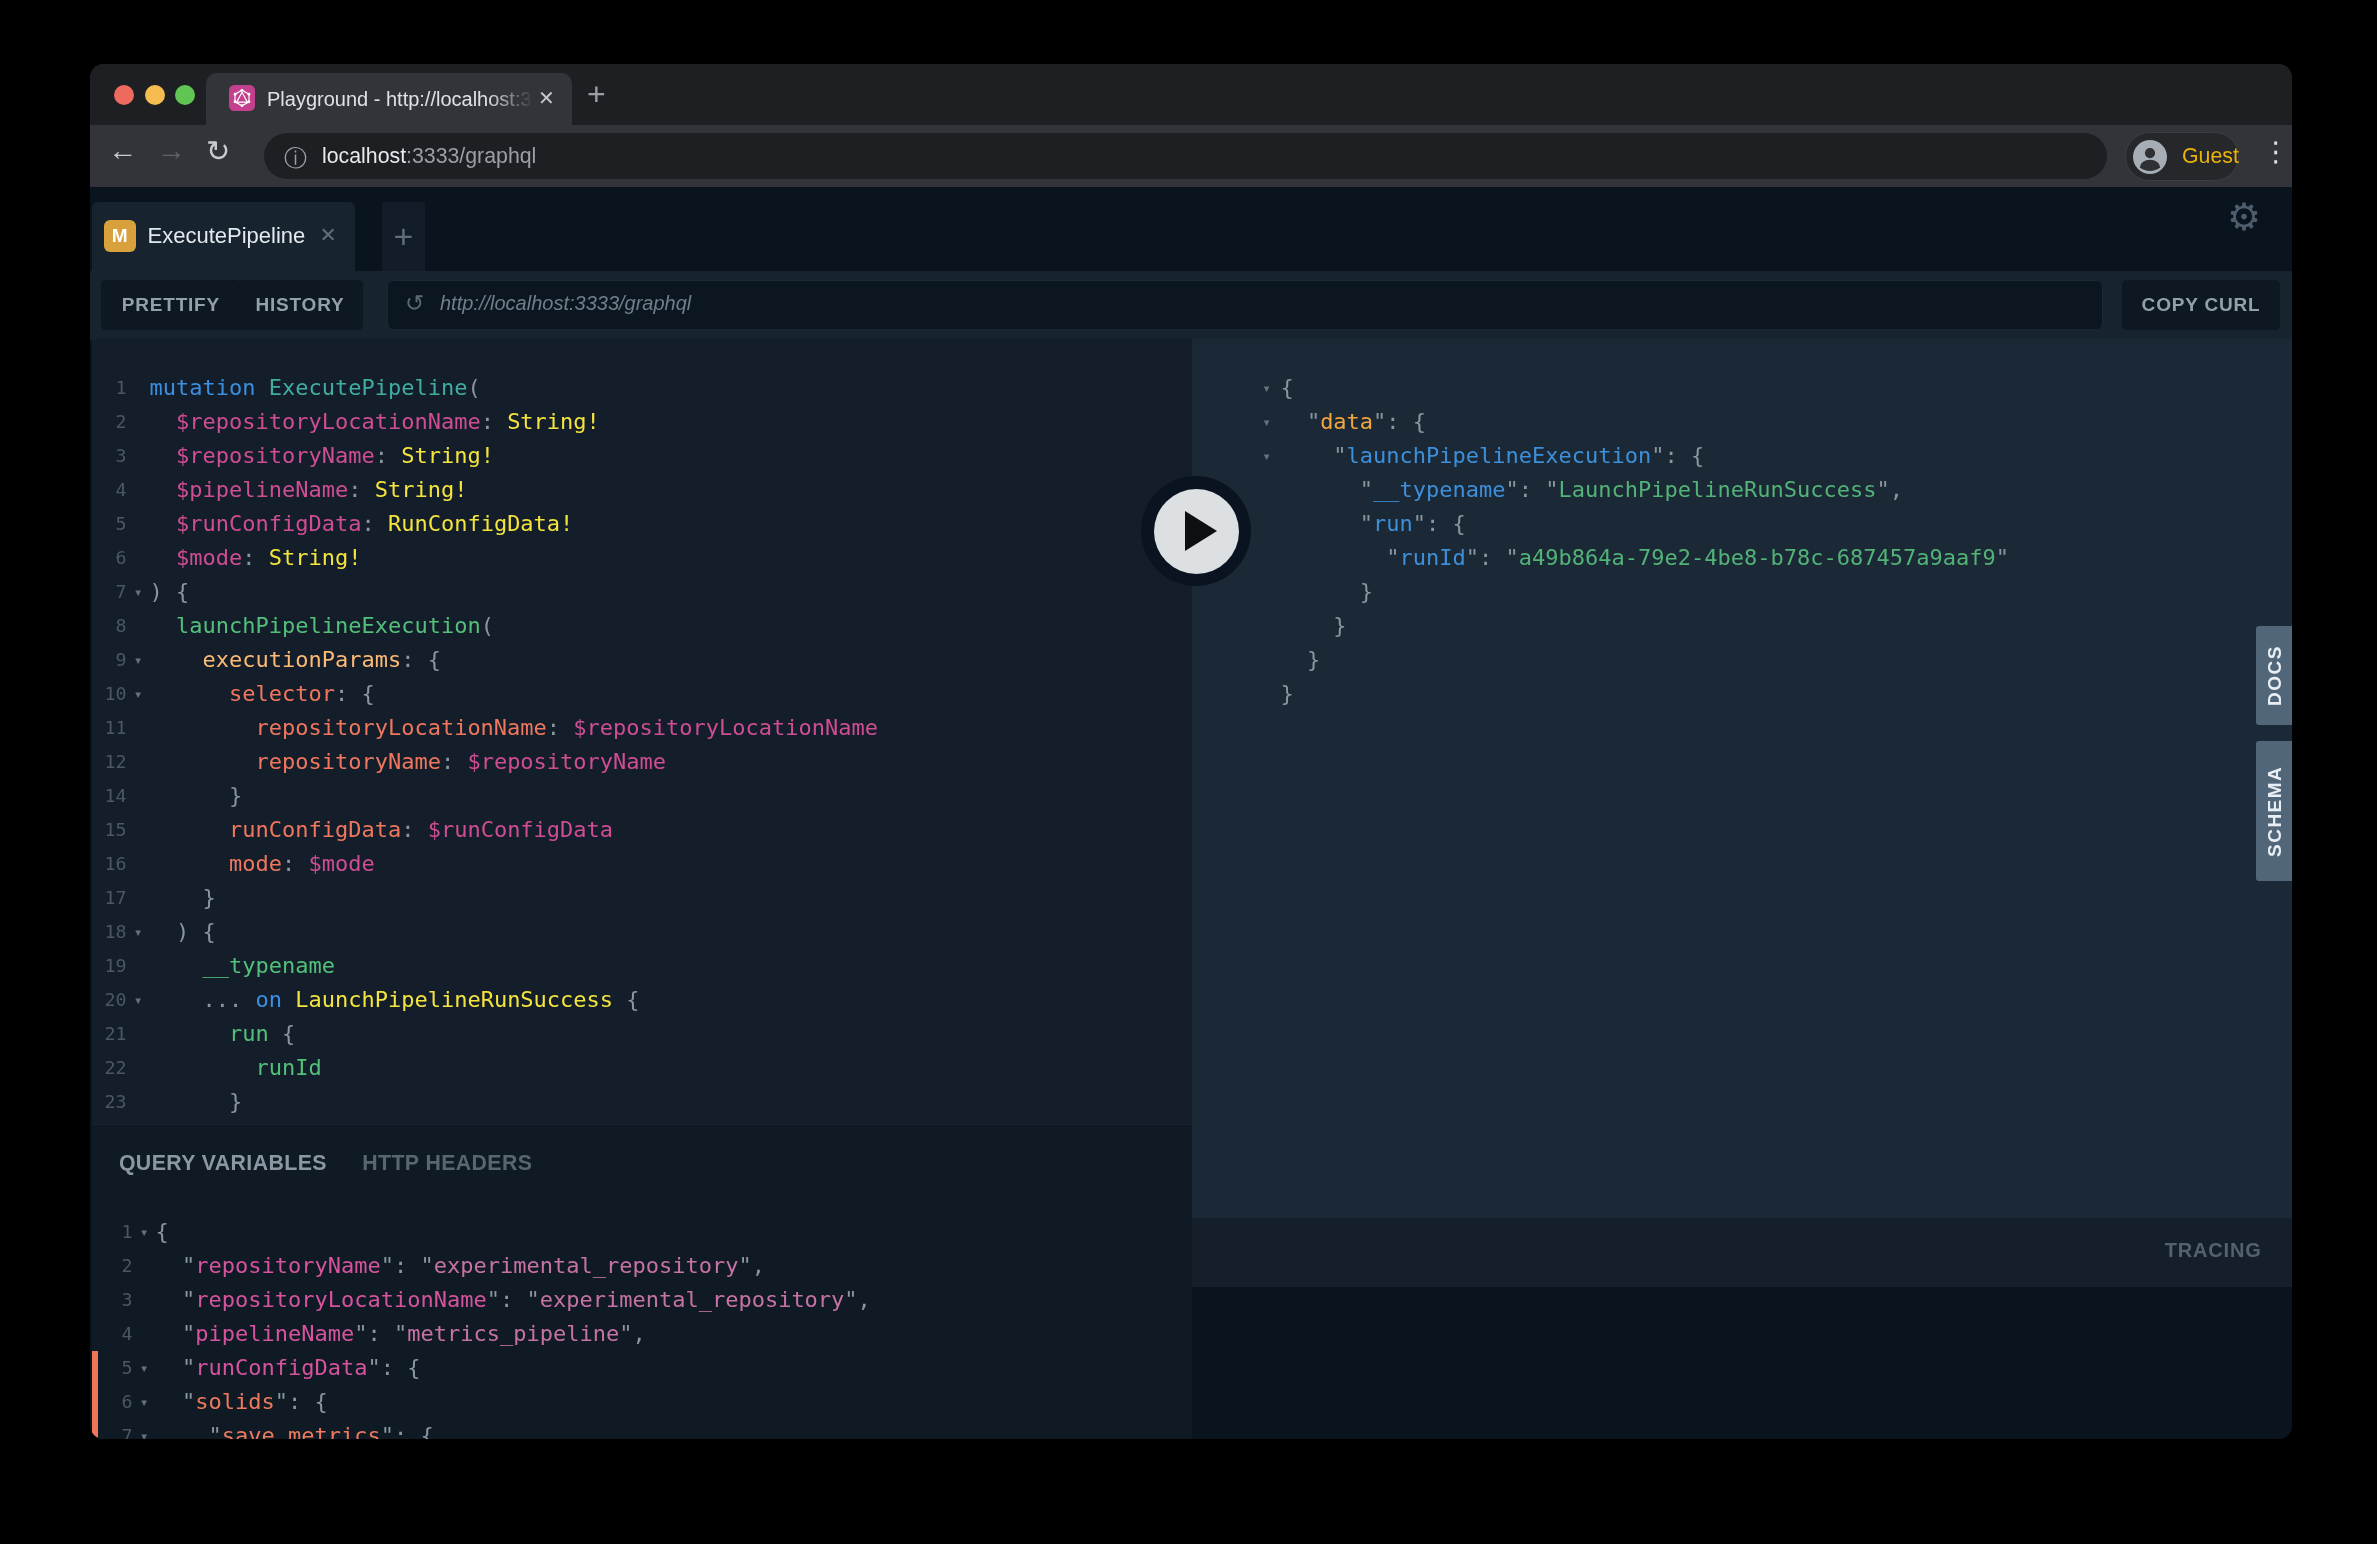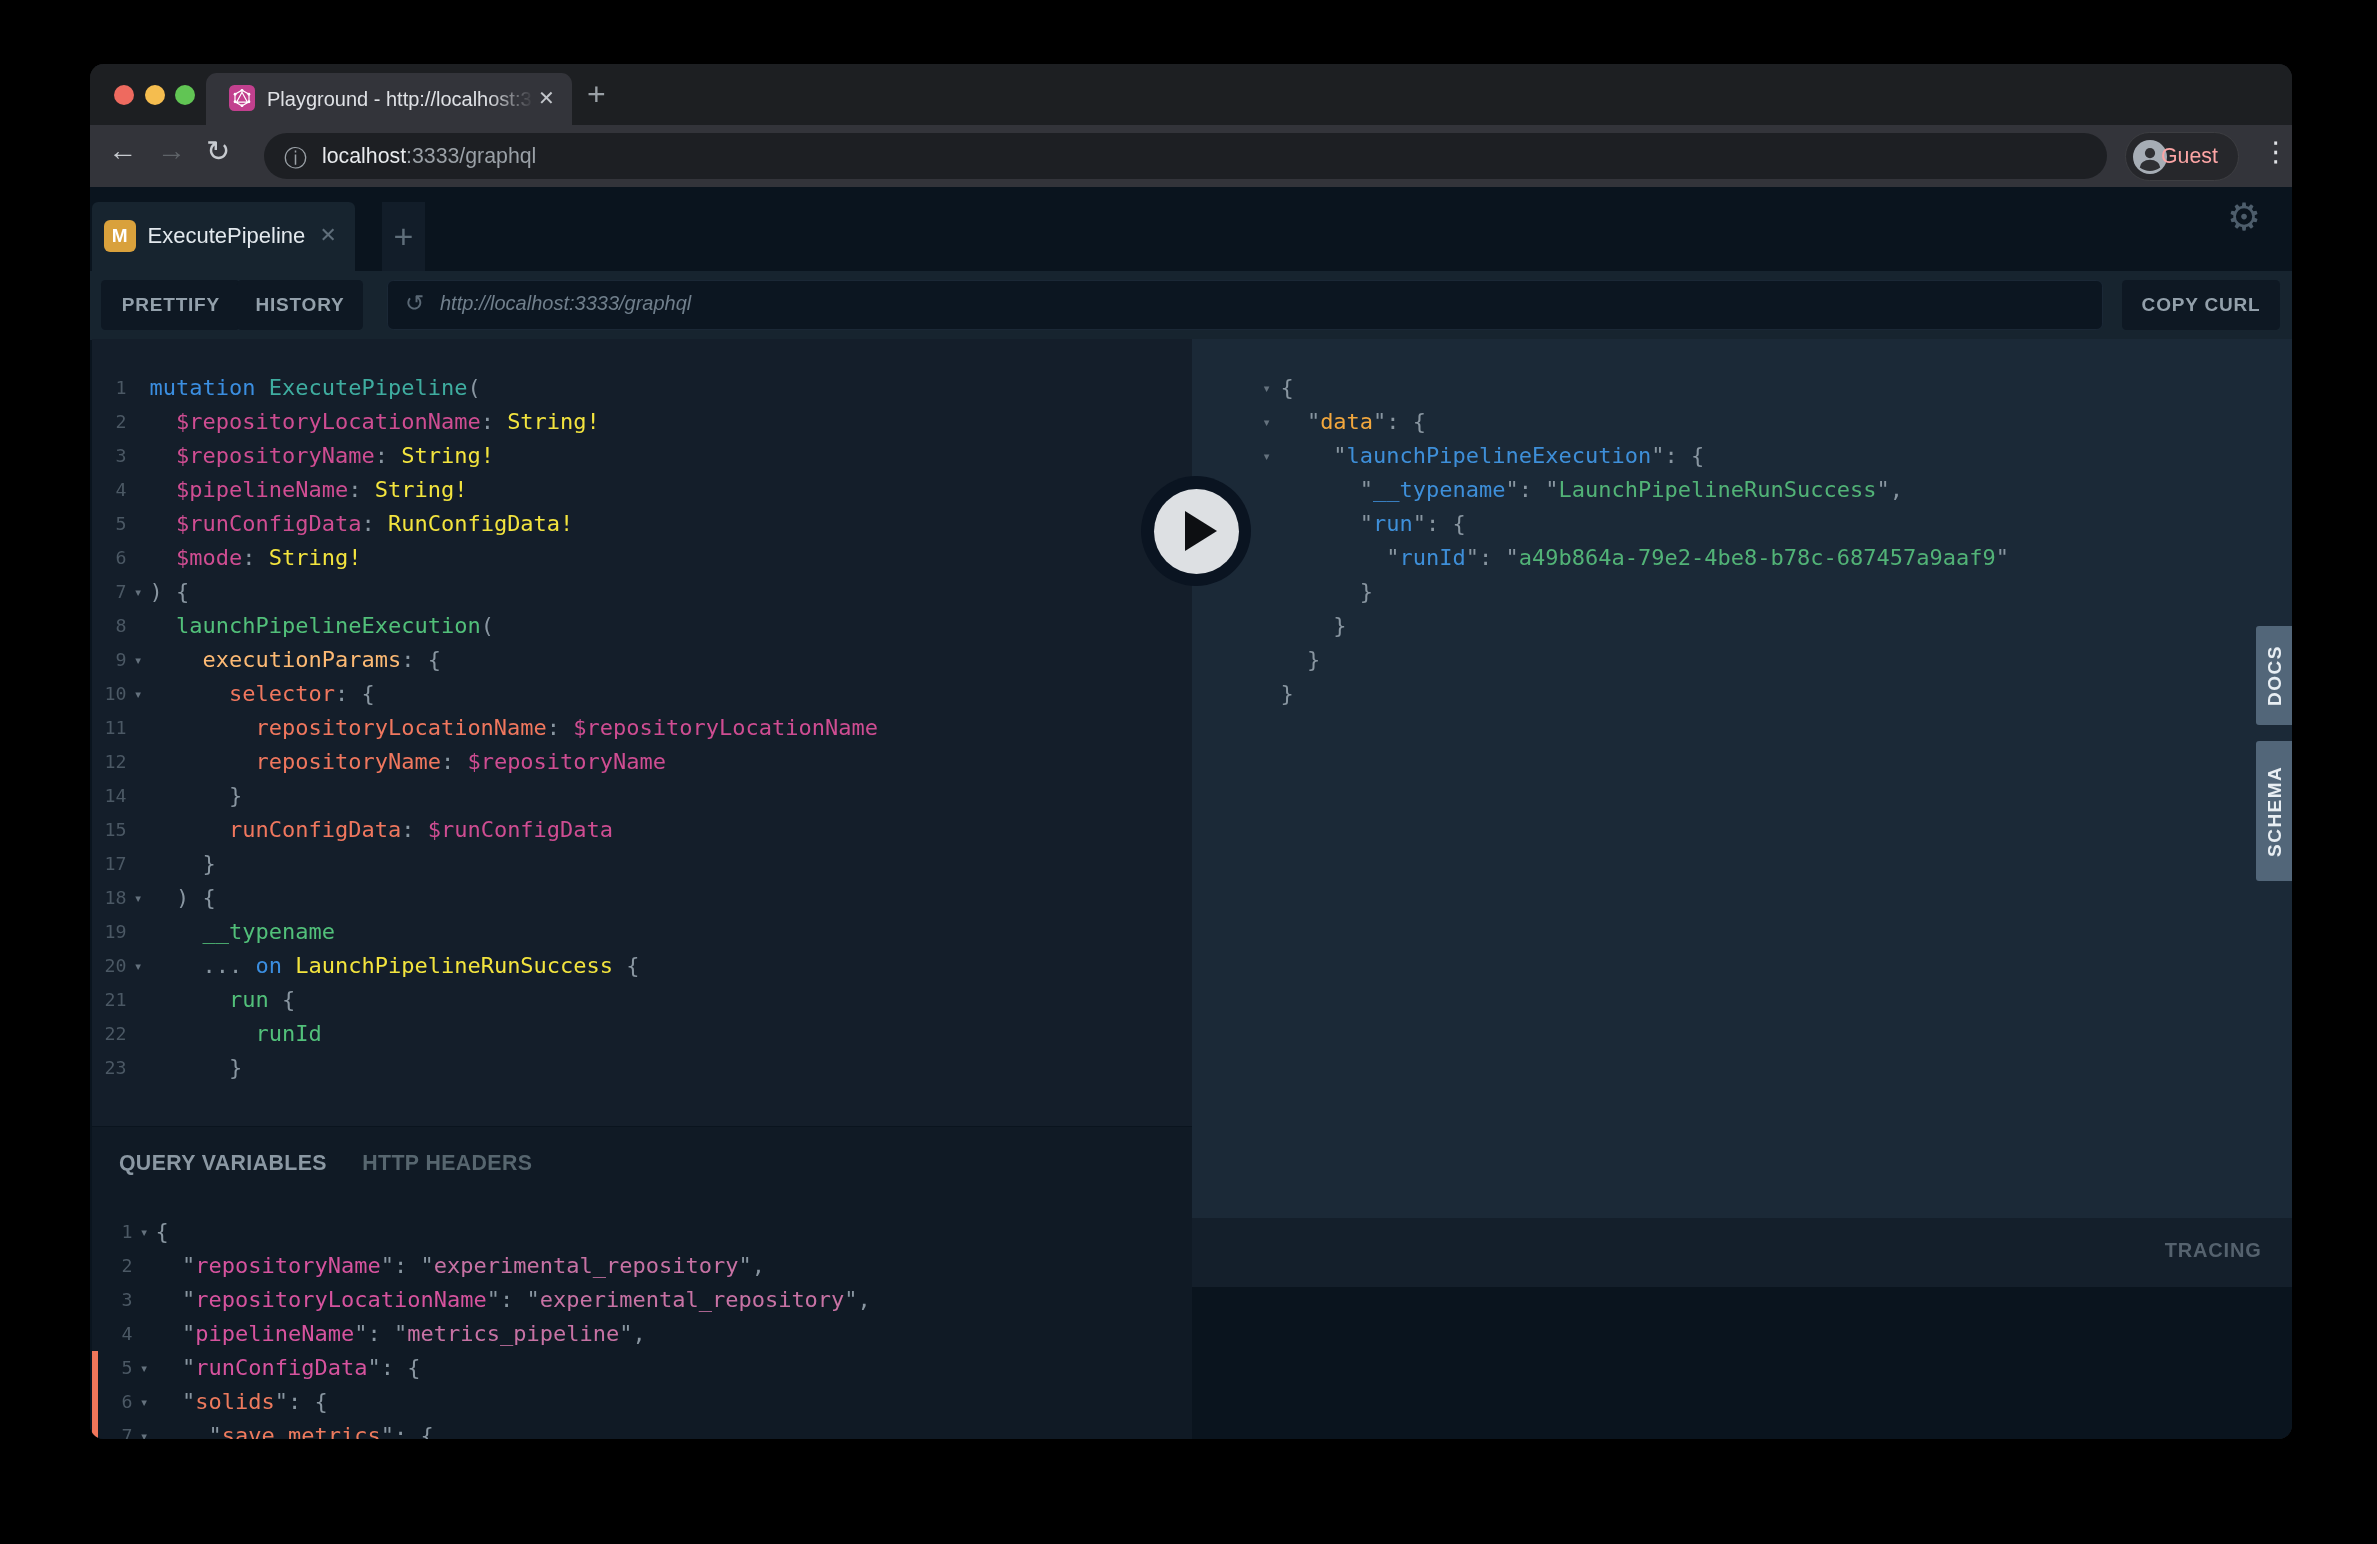--- a/index.html
+++ b/index.html
@@ -15,21 +15,21 @@
   #btab .x{position:absolute;left:332px;top:13px;font-size:20px;color:#c3c6cb;}
   #newtab{position:absolute;left:497px;top:17px;font-size:32px;color:#9aa0a6;line-height:27.4px;}
   #btoolbar{position:absolute;left:0;top:61px;width:100%;height:62px;background:#33343a;}
   .navic{position:absolute;top:9.1px;font-size:29px;color:#c7cacf;}
   #omni{position:absolute;left:174px;top:8.4px;width:1843px;height:46px;border-radius:23px;background:#1d1f23;}
   #omni .info{position:absolute;left:20px;top:10px;font-size:23px;color:#9aa0a6;}
   #omni .url{position:absolute;left:58px;top:10.7px;font-size:21.3px;color:#e8eaed;white-space:nowrap;}
   #omni .url .dim{color:#9aa0a6;}
   #guest{position:absolute;left:2035px;top:6.9px;width:114px;height:49px;border-radius:24.4px;background:#26272b;border:0.8px solid #3d3e42;}
   #guest .av{position:absolute;left:6.9px;top:6.9px;width:34px;height:34px;}
-  #guest .gl{position:absolute;left:35px;top:11.4px;font-size:21.3px;color:#fca5a5;}
+  #guest .gl{position:absolute;left:56px;top:11.4px;font-size:21.3px;color:#eab308;}
   #kebab{position:absolute;left:2172px;top:10.7px;font-size:27.4px;color:#dfe1e5;}
   
   #pg{position:absolute;left:0;top:123px;width:100%;height:1252px;background:#0a141e;}
   #sessbar{position:absolute;left:0;top:0;width:100%;height:84px;background:#0a141e;}
   #sesstab{position:absolute;left:1.5px;top:15.2px;width:263px;height:69px;background:#17242f;border-radius:6.1px 6.1px 0 0;}
   #sesstab .mb{position:absolute;left:12.2px;top:18.3px;width:32px;height:32px;border-radius:6.1px;background:var(--m-badge);color:#fff;font-weight:bold;font-size:19px;display:flex;align-items:center;justify-content:center;}
   #sesstab .st{position:absolute;left:56px;top:21.3px;font-size:22px;color:#e3e9ee;}
   #sesstab .sx{position:absolute;left:228px;top:21.3px;font-size:20.6px;color:#5f6e7a;}
   #newsess{position:absolute;left:292px;top:15.2px;width:43px;height:69px;background:#121d29;color:#5f6e7a;font-size:34px;display:flex;align-items:center;justify-content:center;}
   #gear{position:absolute;left:2137px;top:7.6px;font-size:38px;color:#4d5d6b;}
@@ -147,20 +147,21 @@
         <div class="code-line"><span class="ln">5</span><span class="fold"></span><span class="code" style="padding-left: 2ch;"><span style="color: rgb(207, 77, 146);">$runConfigData</span><span style="color: rgb(137, 150, 161);">: </span><span style="color: rgb(243, 228, 62); margin-top: 19px;">RunConfigData!</span></span></div>
         <div class="code-line"><span class="ln">6</span><span class="fold"></span><span class="code" style="padding-left: 2ch;"><span style="color: rgb(207, 77, 146);">$mode</span><span style="color: rgb(137, 150, 161);">: </span><span style="color: rgb(243, 228, 62);">String!</span></span></div>
         <div class="code-line"><span class="ln">7</span><span class="fold">▾</span><span class="code" style="padding-left: 0ch;"><span style="color: rgb(137, 150, 161);">) {</span></span></div>
         <div class="code-line"><span class="ln">8</span><span class="fold"></span><span class="code" style="padding-left: 2ch;"><span style="color: rgb(82, 192, 122);">launchPipelineExecution</span><span style="color: rgb(137, 150, 161);">(</span></span></div>
         <div class="code-line"><span class="ln">9</span><span class="fold">▾</span><span class="code" style="padding-left: 4ch;"><span style="color: #fdba74;">executionParams</span><span style="color: rgb(137, 150, 161);">: {</span></span></div>
         <div class="code-line"><span class="ln">10</span><span class="fold">▾</span><span class="code" style="padding-left: 6ch;"><span style="color: rgb(240, 119, 94);">selector</span><span style="color: rgb(137, 150, 161);">: {</span></span></div>
         <div class="code-line"><span class="ln">11</span><span class="fold"></span><span class="code" style="padding-left: 8ch;"><span style="color: rgb(240, 119, 94);">repositoryLocationName</span><span style="color: rgb(137, 150, 161);">: </span><span style="color: rgb(207, 77, 146);">$repositoryLocationName</span></span></div>
         <div class="code-line"><span class="ln">12</span><span class="fold"></span><span class="code" style="padding-left: 8ch;"><span style="color: rgb(240, 119, 94);">repositoryName</span><span style="color: rgb(137, 150, 161);">: </span><span style="color: rgb(207, 77, 146);">$repositoryName</span></span></div>
         <div class="code-line"><span class="ln">14</span><span class="fold"></span><span class="code" style="padding-left: 6ch;"><span style="color: rgb(137, 150, 161);">}</span></span></div>
         <div class="code-line"><span class="ln">15</span><span class="fold"></span><span class="code" style="padding-left: 6ch;"><span style="color: rgb(240, 119, 94);">runConfigData</span><span style="color: rgb(137, 150, 161);">: </span><span style="color: rgb(207, 77, 146);">$runConfigData</span></span></div>
+        <div class="code-line"><span class="ln">16</span><span class="fold"></span><span class="code" style="padding-left: 6ch;"><span style="color: rgb(240, 119, 94);">mode</span><span style="color: rgb(137, 150, 161);">: </span><span style="color: rgb(207, 77, 146);">$mode</span></span></div>
         <div class="code-line"><span class="ln">17</span><span class="fold"></span><span class="code" style="padding-left: 4ch;"><span style="color: rgb(137, 150, 161);">}</span></span></div>
         <div class="code-line"><span class="ln">18</span><span class="fold">▾</span><span class="code" style="padding-left: 2ch;"><span style="color: rgb(137, 150, 161);">) {</span></span></div>
         <div class="code-line"><span class="ln">19</span><span class="fold"></span><span class="code" style="padding-left: 4ch;"><span style="color: rgb(82, 192, 122);">__typename</span></span></div>
         <div class="code-line"><span class="ln">20</span><span class="fold">▾</span><span class="code" style="padding-left: 4ch;"><span style="color: rgb(137, 150, 161);">... </span><span style="color: rgb(59, 142, 224);">on </span><span style="color: rgb(243, 228, 62);">LaunchPipelineRunSuccess</span><span style="color: rgb(137, 150, 161);"> {</span></span></div>
         <div class="code-line"><span class="ln">21</span><span class="fold"></span><span class="code" style="padding-left: 6ch;"><span style="color: rgb(82, 192, 122);">run</span><span style="color: rgb(137, 150, 161);"> {</span></span></div>
         <div class="code-line"><span class="ln">22</span><span class="fold"></span><span class="code" style="padding-left: 8ch;"><span style="color: rgb(82, 192, 122);">runId</span></span></div>
         <div class="code-line"><span class="ln">23</span><span class="fold"></span><span class="code" style="padding-left: 6ch;"><span style="color: rgb(137, 150, 161);">}</span></span></div>
       </div>
 
     <div id="varspane">

